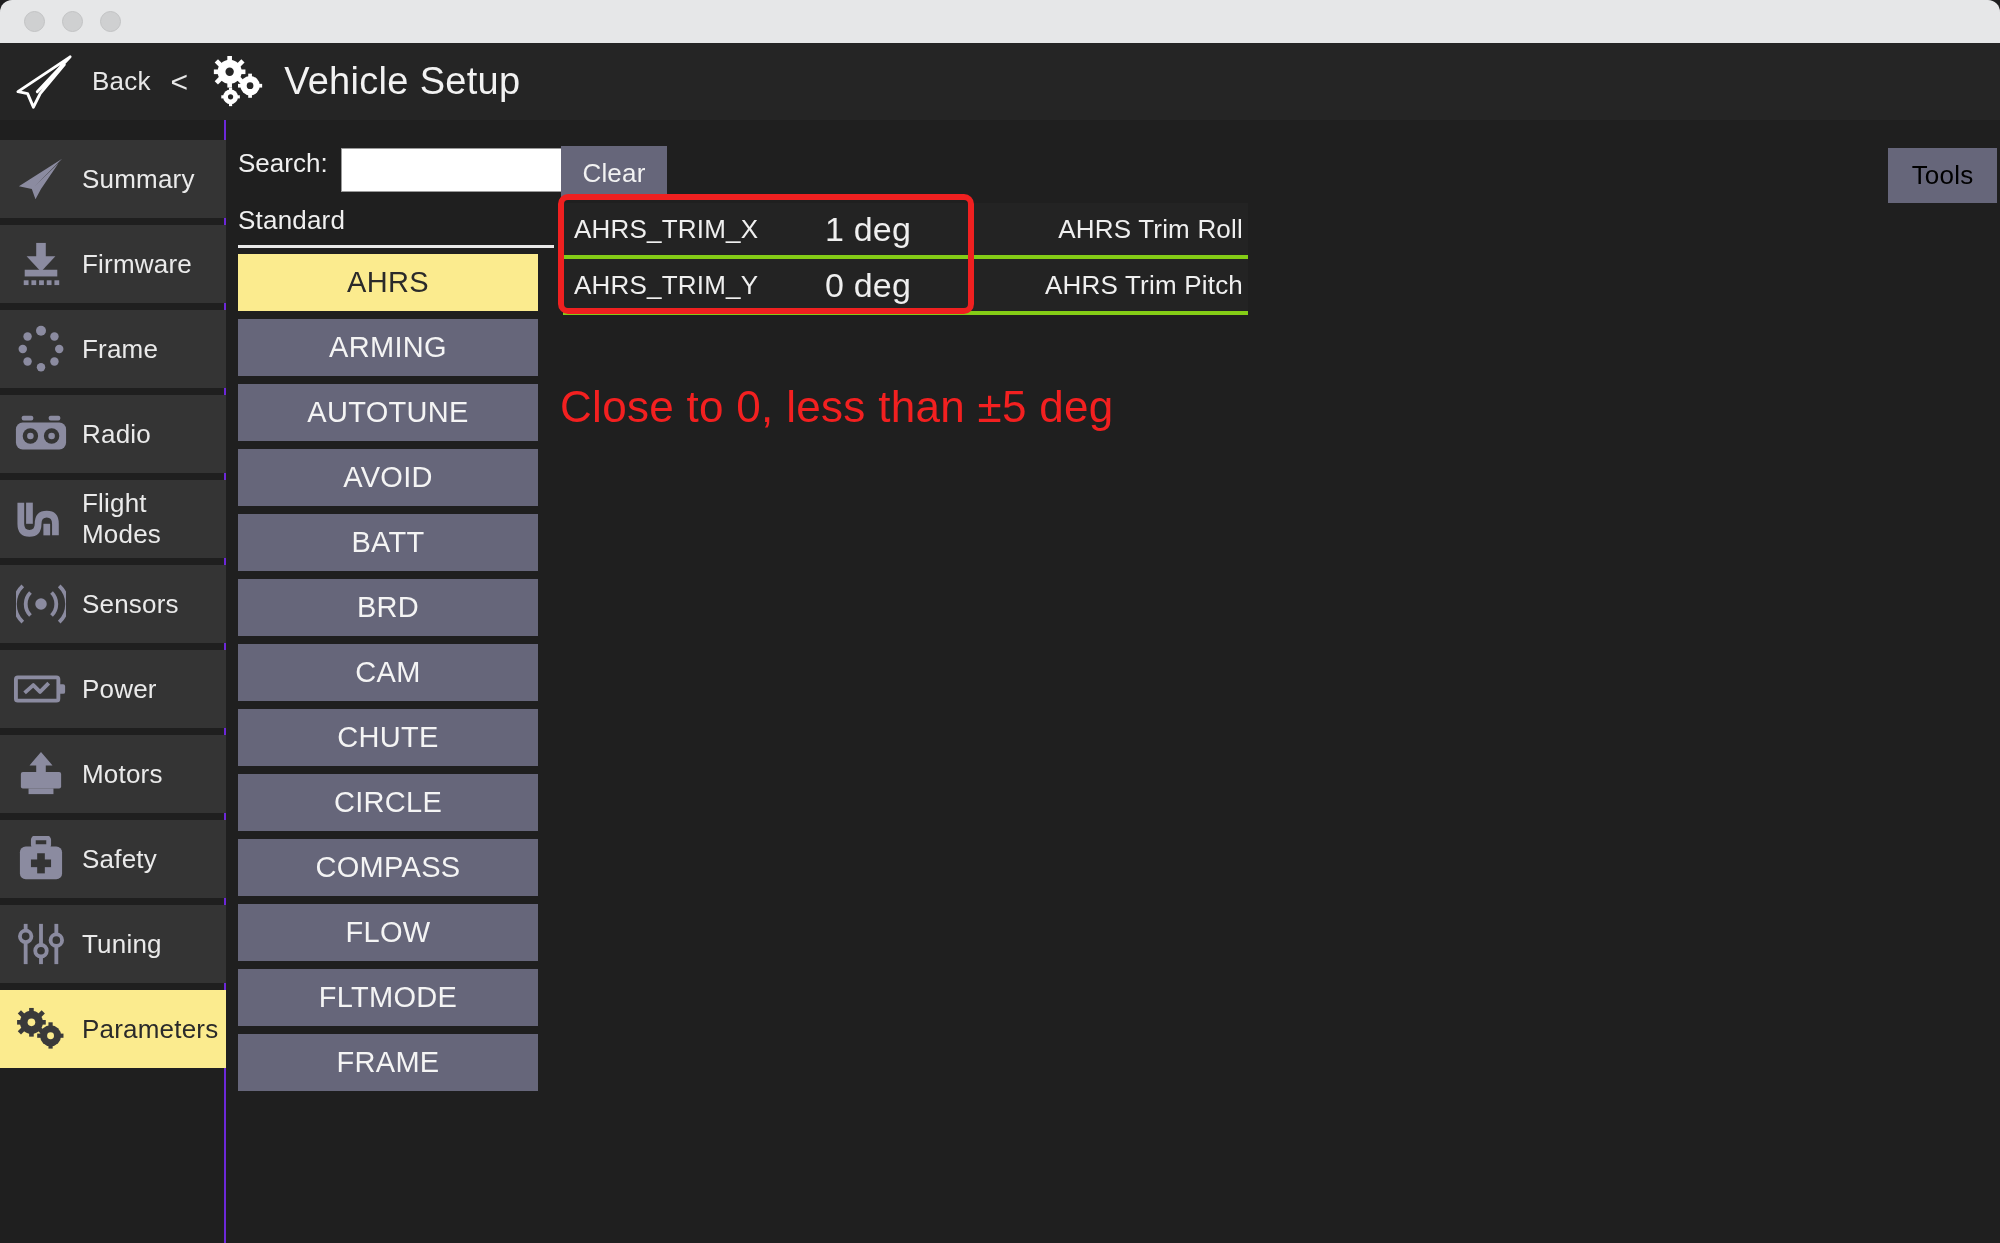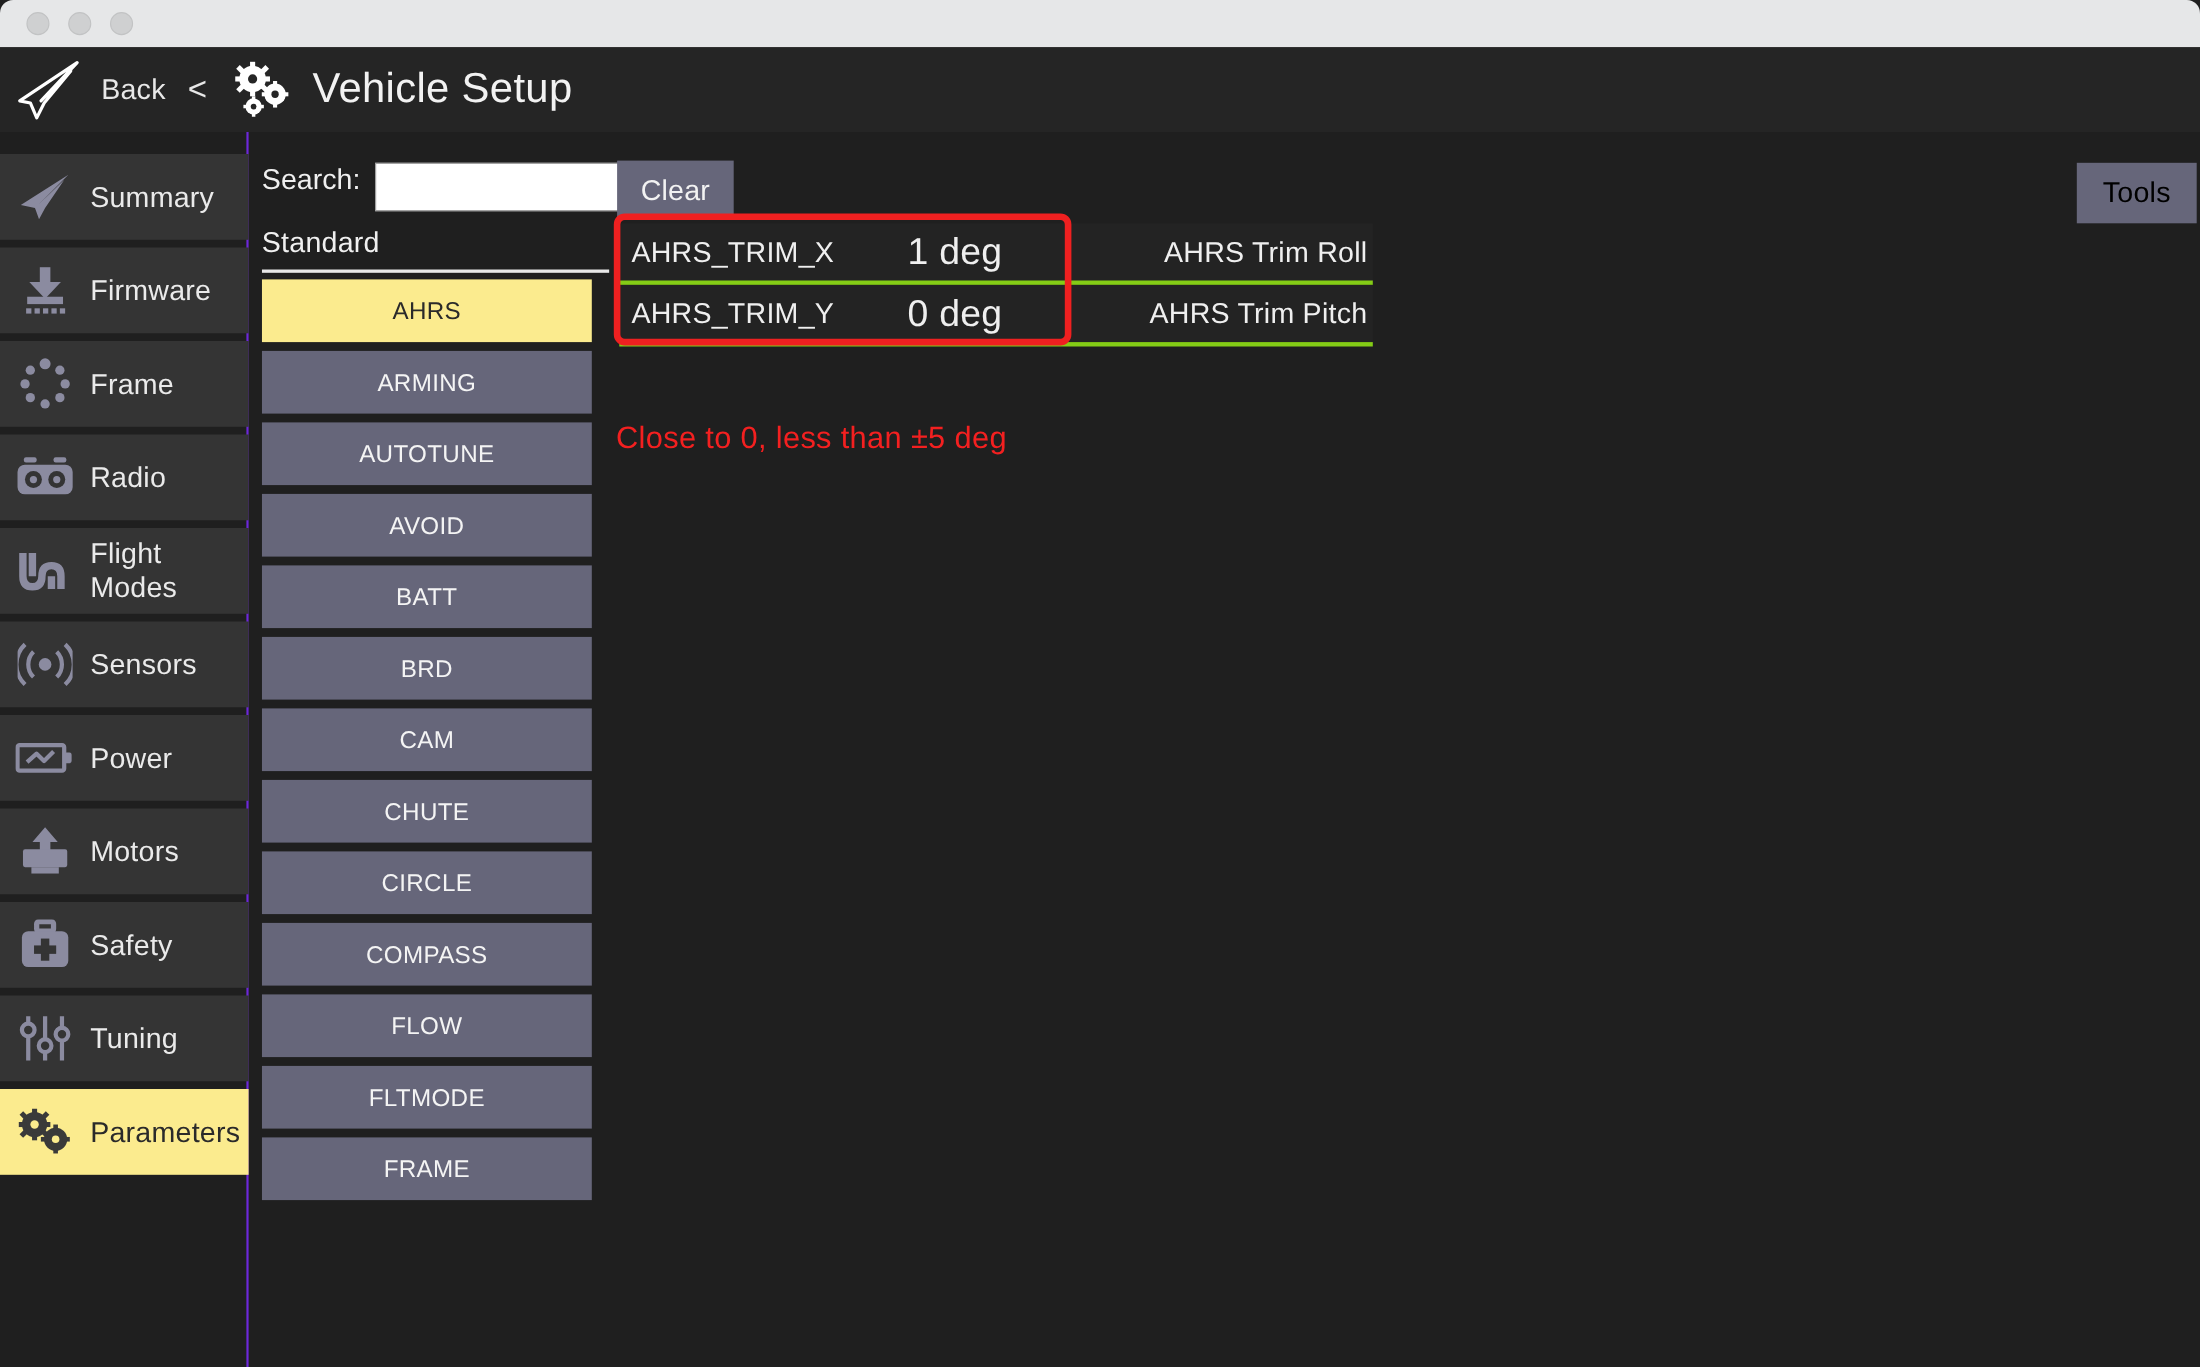--- a/index.html
+++ b/index.html
@@ -120,21 +120,21 @@
   }
   .group-rule {
     width: 316px; height: 3px; background: #e8e8e8;
     margin-bottom: 6px;
   }
   .group-btn {
     width: 300px; height: 57px;
     background: #66667a;
     margin-bottom: 8px;
     display: flex; align-items: center; justify-content: center;
-    color: #f4f4f4; font-size: 22px;
+    color: #f4f4f4; font-size: 29px;
     cursor: pointer;
     letter-spacing: .3px;
   }
   .group-btn.active { background: #fbeb8e; color: #2a2a2a; }
 
   
   .param-table {
     position: absolute; left: 563px; top: 203px;
     width: 685px;
   }
@@ -165,21 +165,21 @@
     left: 558px; top: 194px;
     width: 416px; height: 120px;
     border: 6px solid #ef2020;
     border-radius: 10px;
     pointer-events: none;
   }
   .annot-text {
     position: absolute;
     left: 560px; top: 382px;
     color: #f32020;
-    font-size: 28px;
+    font-size: 44px;
     letter-spacing: .3px;
     white-space: nowrap;
   }
 
   
   .tools-btn {
     position: absolute; left: 1888px; top: 148px;
     width: 109px; height: 55px;
     background: #66667a;
     border: none;

